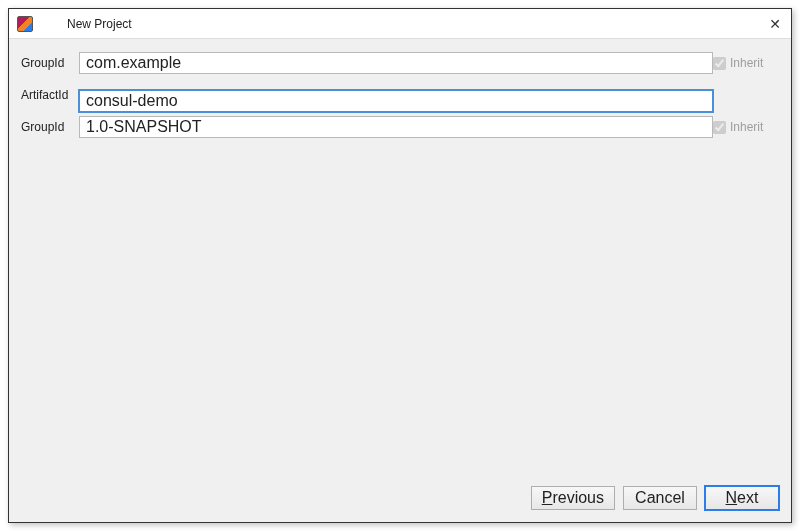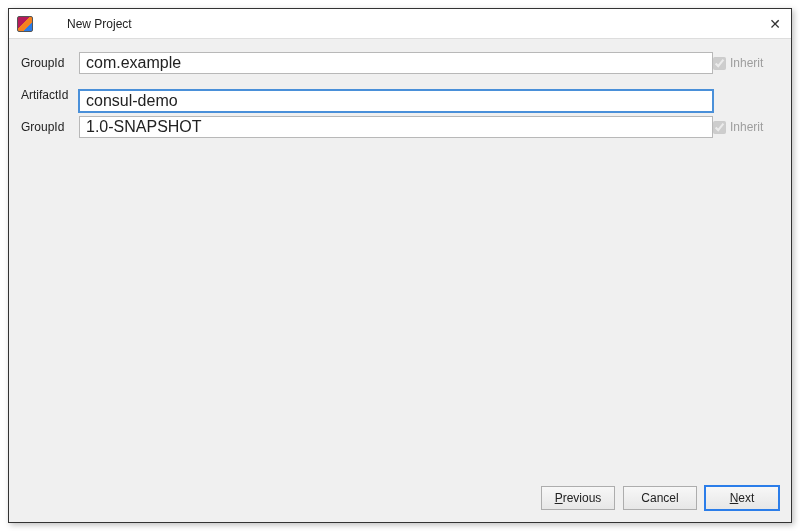--- a/index.html
+++ b/index.html
@@ -104,21 +104,21 @@
       padding: 10px 12px 12px 12px;
       background: #f0f0f0;
     }
     .btn {
       min-width: 74px;
       height: 24px;
       border: 1px solid #adadad;
       background: linear-gradient(#f7f7f7, #e7e7e7);
       color: #222;
       font-family: inherit;
-      font-size: 12px;
+      font-size: 16px;
       cursor: pointer;
       padding: 0 10px;
     }
     .btn.default {
       border: 1px solid #2b7de9;
       box-shadow: 0 0 0 1px #2b7de9;
     }
     .mnemonic { text-decoration: underline; }
   </style>
 </head>

